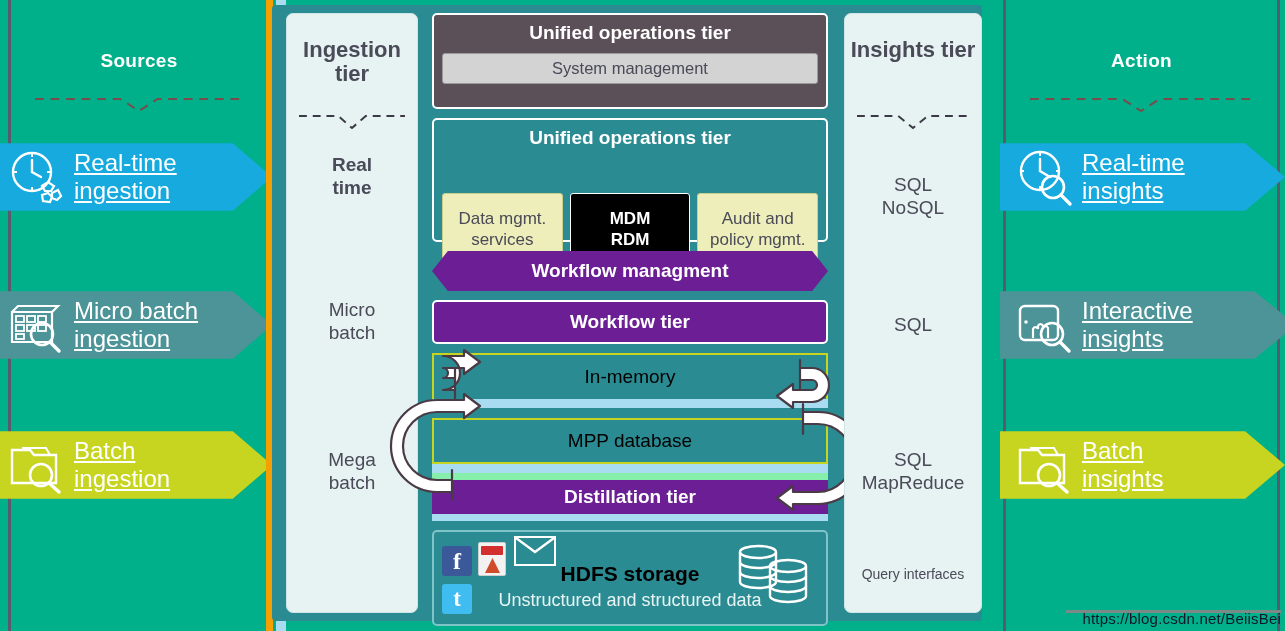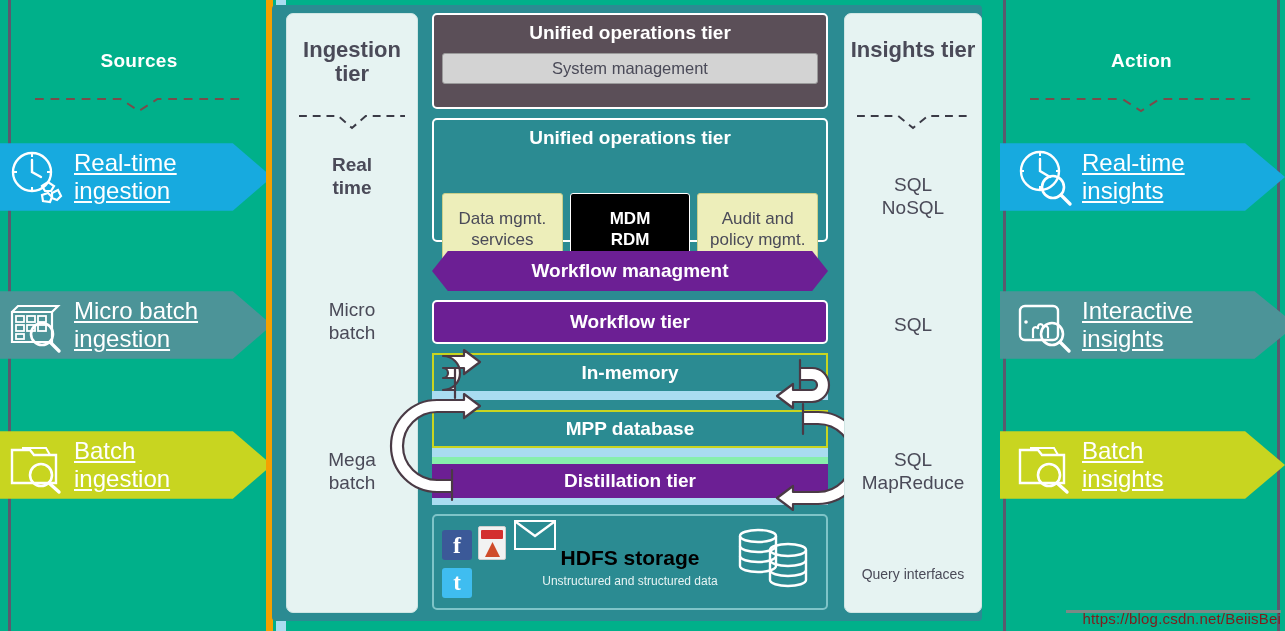--- a/index.html
+++ b/index.html
@@ -121,22 +121,22 @@
 
   .proc-tier {
     position:relative; margin-top:9px; height:44px; background:#6c1f94;
     border:2px solid #ffffff; border-radius:5px;
     display:flex; align-items:center; justify-content:center;
     color:#ffffff; font-weight:bold; font-size:19px;
   }
 
   .band-wrap { position:relative; margin-top:9px; }
   .band {
-    height:38px; display:flex; align-items:center; justify-content:center;
-    color:#ffffff; font-weight:bold; font-size:19px;
+    height:46px; display:flex; align-items:center; justify-content:center;
+    color:#000000; font-weight:normal; font-size:19px;
     background:#2b8b92; border:2px solid #c8d520;
   }
   #band-inmem { border-bottom:none; }
   #band-mpp { border-top:none; margin-top:10px; border-top:2px solid #c8d520;}
   .band-gap { height:9px; background:#a9dcf0; }
 
   .distill {
     margin-top:0; height:48px; background:#6c1f94;
     border-top:7px solid #86efac; border-bottom:7px solid #a9dcf0;
     display:flex; align-items:center; justify-content:center;
@@ -146,21 +146,21 @@
   .hdfs {
     position:relative; margin-top:9px; height:96px; background:#2b8b92;
     border:2px solid #7fc4c8; border-radius:5px;
   }
   .hdfs .title {
     position:absolute; left:0; top:30px; width:100%; text-align:center;
     color:#000000; font-weight:bold; font-size:21px;
   }
   .hdfs .sub {
     position:absolute; left:0; top:58px; width:100%; text-align:center;
-    color:#e7f4f4; font-size:12px;
+    color:#e7f4f4; font-size:18px;
   }
 
   
   .ico-fb { position:absolute; left:8px; top:14px; width:30px; height:30px;
     background:#3b5998; border-radius:3px; color:#fff; font-weight:bold;
     font-family:"Liberation Serif", serif; font-size:24px; text-align:center; line-height:30px; }
   .ico-pdf { position:absolute; left:44px; top:10px; width:28px; height:34px;
     background:#f2f2f2; border:1px solid #cfcfcf; border-radius:2px; }
   .ico-pdf::before { content:""; position:absolute; left:2px; top:3px; width:22px; height:9px;
     background:#d32f2f; border-radius:1px; }
@@ -176,21 +176,21 @@
     background:#3fbdf0; border-radius:3px; color:#fff; font-weight:bold;
     font-family:"Liberation Serif", serif; font-size:23px; text-align:center; line-height:30px; }
 
   .db-stack { position:absolute; right:12px; top:8px; width:80px; height:72px; }
 
   
   .arrows-svg { position:absolute; left:0; top:0; width:100%; height:100%; pointer-events:none; }
 
   .watermark {
     position:absolute; right:4px; bottom:4px;
-    font-size:15px; color:#7f1d1d; letter-spacing:.2px;
+    font-size:15px; color:#0f172a; letter-spacing:.2px;
   }
   .wm-line { position:absolute; right:0; bottom:18px; width:215px; height:3px; background:#7a8a86; }
 </style>
 </head>
 <body>
 
 <div class="stage">
 
   <div class="side-panel" id="sources-panel">
     <div class="panel-title">Sources</div>

